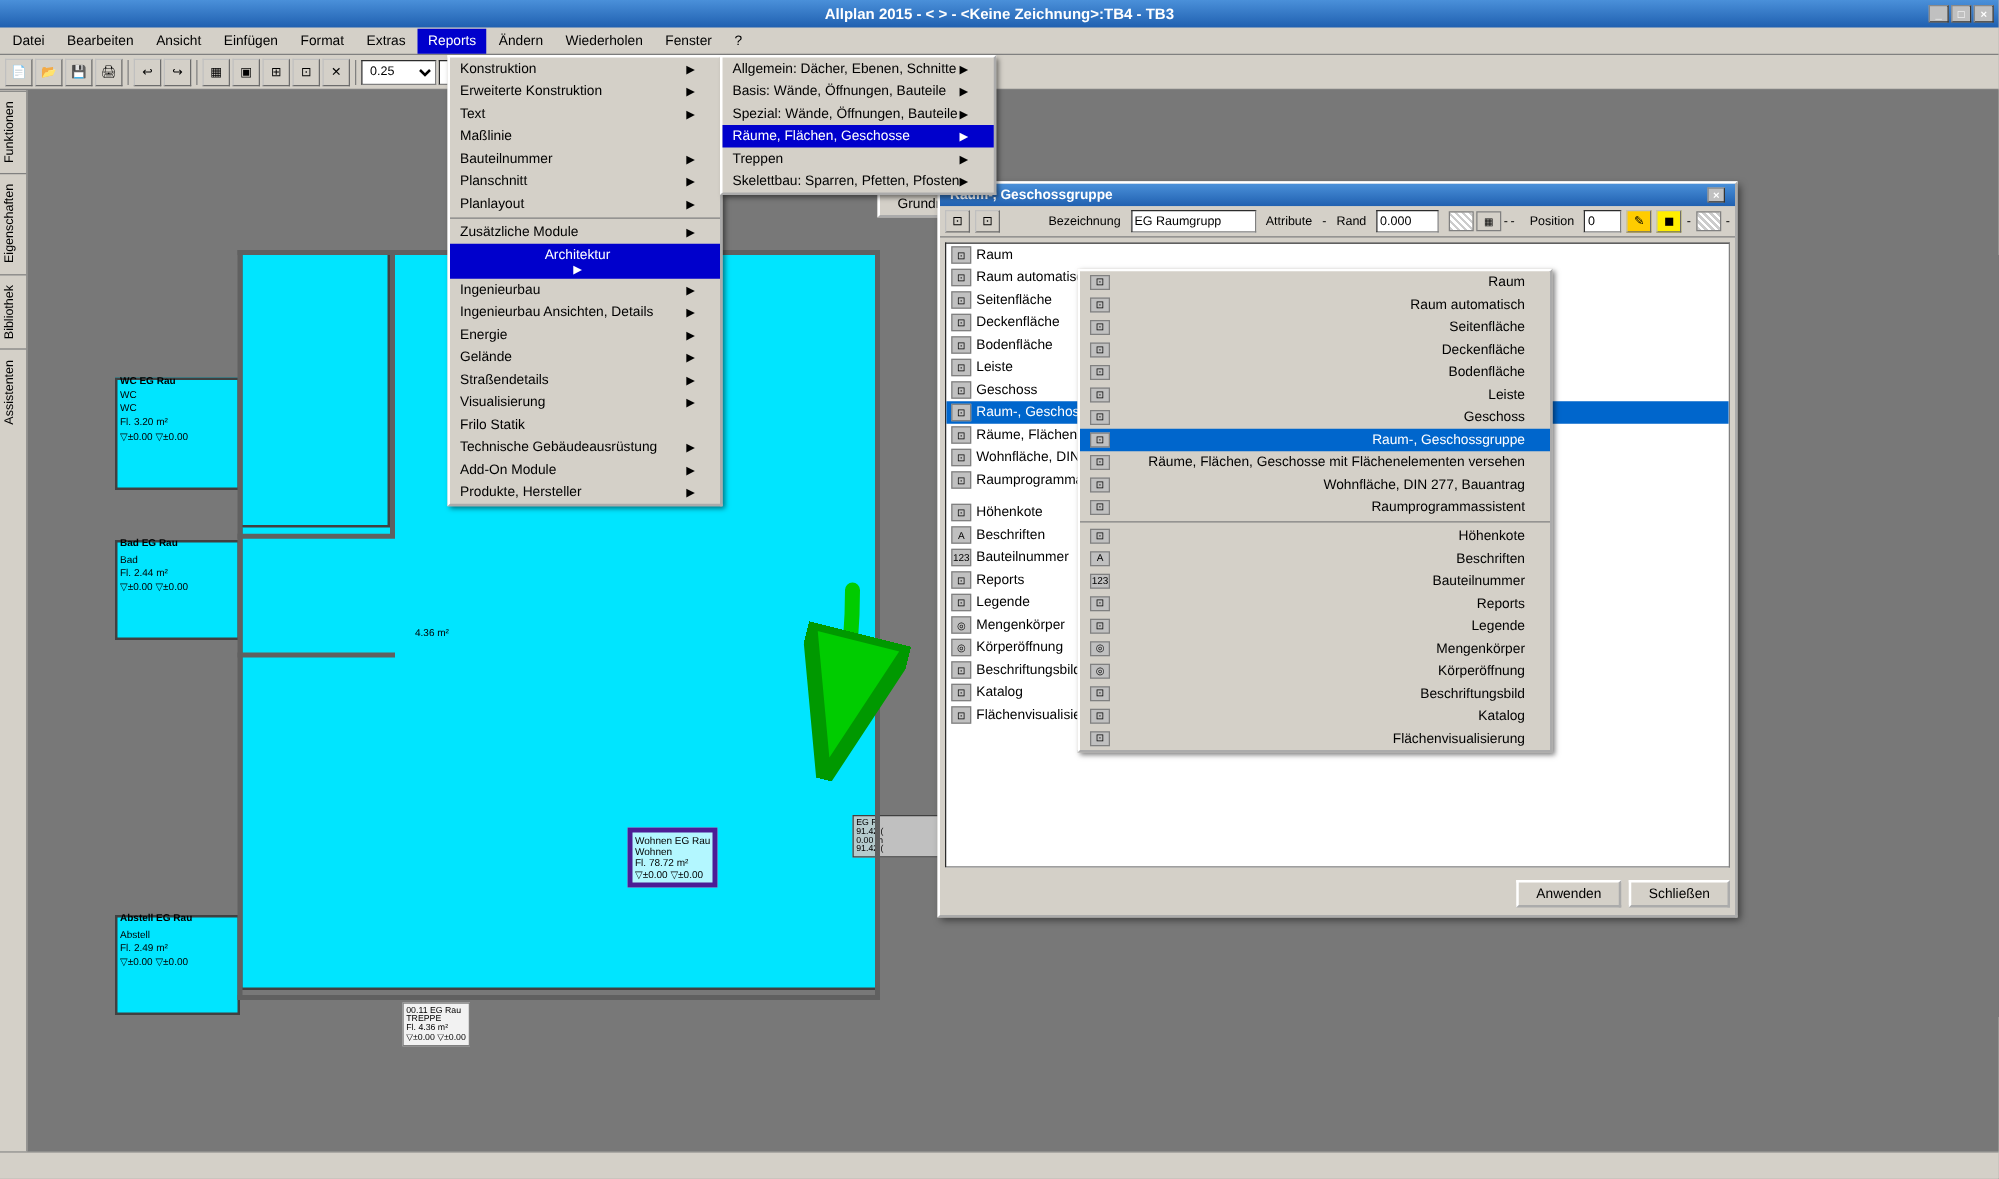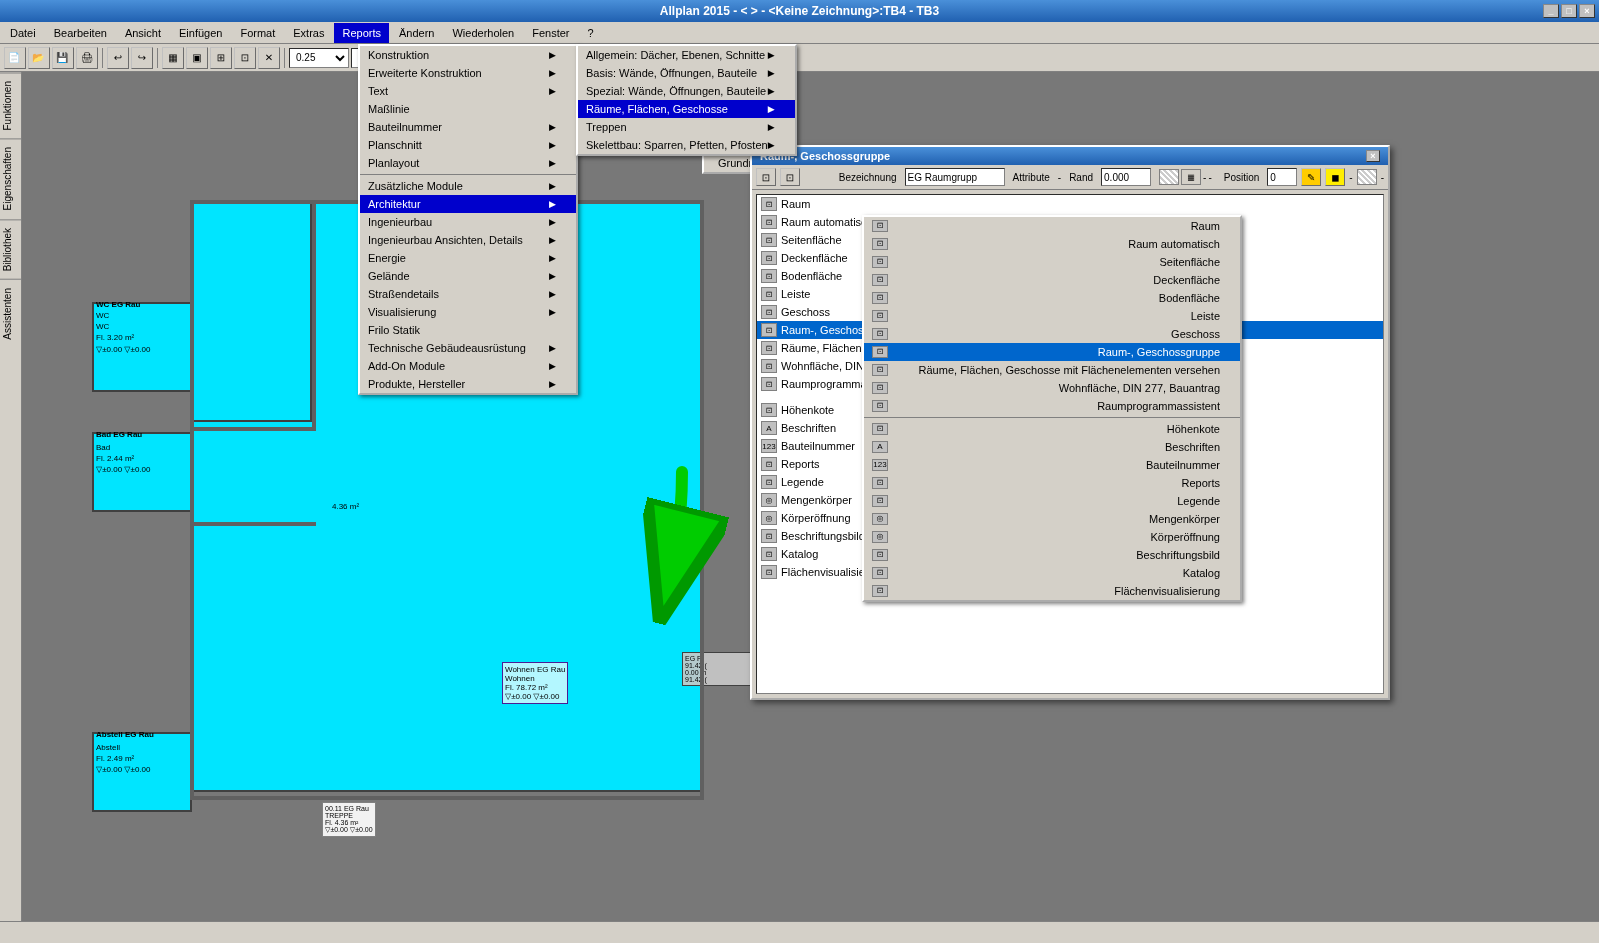--- a/index.html
+++ b/index.html
@@ -362,21 +362,21 @@
     <div style="position:absolute;top:360px;left:70px;width:100px;height:80px;background:#00e5ff;border:2px solid #404040;"></div>
     <div style="position:absolute;top:358px;left:74px;font-size:8px;color:#000;font-weight:bold;">Bad     EG Rau</div>
     <div style="position:absolute;top:370px;left:74px;font-size:8px;line-height:1.4;color:#000;">Bad<br>Fl.  2.44 m²<br>▽±0.00  ▽±0.00</div>
 
     <div style="position:absolute;top:130px;left:170px;width:510px;height:590px;background:#00e5ff;border:2px solid #404040;"></div>
 
     <div style="position:absolute;top:130px;left:170px;width:120px;height:220px;background:#00e5ff;border:2px solid #404040;"></div>
 
     <div style="position:absolute;top:430px;left:310px;font-size:8px;color:#000;">4.36 m²</div>
 
-    <div style="position:absolute;top:590px;left:480px;font-size:8px;color:#000;background:rgba(255,255,255,0.7);padding:2px;border:1px solid #4c1d95;">
+    <div style="position:absolute;top:590px;left:480px;font-size:8px;color:#000;background:rgba(255,255,255,0.7);padding:2px;border:4px solid #4c1d95;">
       Wohnen    EG Rau<br>Wohnen<br>Fl.   78.72 m²<br>▽±0.00  ▽±0.00
     </div>
 
     <div style="position:absolute;top:580px;left:660px;width:70px;background:rgba(200,200,200,0.9);border:1px solid #404040;padding:2px;font-size:7px;">
       EG R<br>91.42 (<br>0.00 m<br>91.42 (
     </div>
 
     <div style="position:absolute;top:660px;left:70px;width:100px;height:80px;background:#00e5ff;border:2px solid #404040;"></div>
     <div style="position:absolute;top:658px;left:74px;font-size:8px;color:#000;font-weight:bold;">Abstell   EG Rau</div>
     <div style="position:absolute;top:670px;left:74px;font-size:8px;line-height:1.4;color:#000;">Abstell<br>Fl.  2.49 m²<br>▽±0.00  ▽±0.00</div>
@@ -445,21 +445,21 @@
   </div>
   <div class="menu-entry">
     <span>Planlayout</span>
     <span class="menu-arrow">▶</span>
   </div>
   <div class="menu-separator"></div>
   <div class="menu-entry">
     <span>Zusätzliche Module</span>
     <span class="menu-arrow">▶</span>
   </div>
-  <div class="menu-entry selected" style="background:#0000cc;color:white;">
+  <div class="menu-entry selected" style="background:#0000cc;color:white;flex-direction:column;">
     <span>Architektur</span>
     <span class="menu-arrow">▶</span>
   </div>
   <div class="menu-entry">
     <span>Ingenieurbau</span>
     <span class="menu-arrow">▶</span>
   </div>
   <div class="menu-entry">
     <span>Ingenieurbau Ansichten, Details</span>
     <span class="menu-arrow">▶</span>
@@ -731,13 +731,17 @@
       <div class="room-list-item">
         <div class="item-icon">⊡</div>
         <span>Katalog</span>
       </div>
       <div class="room-list-item">
         <div class="item-icon">⊡</div>
         <span>Flächenvisualisierung</span>
       </div>
     </div>
   </div>
+  <div class="dialog-buttons">
+    <button class="dialog-btn">Anwenden</button>
+    <button class="dialog-btn">Schließen</button>
+  </div>
 </div>
 
 </body></html>

